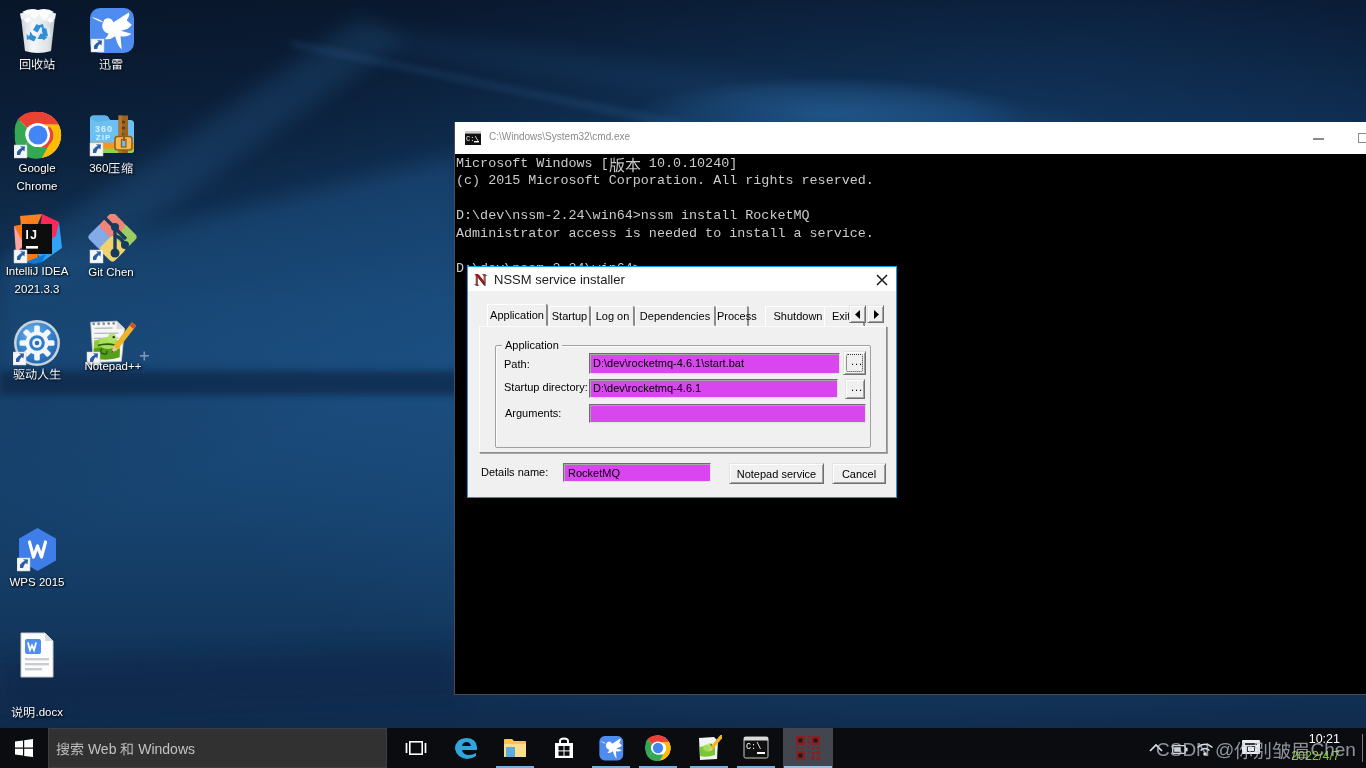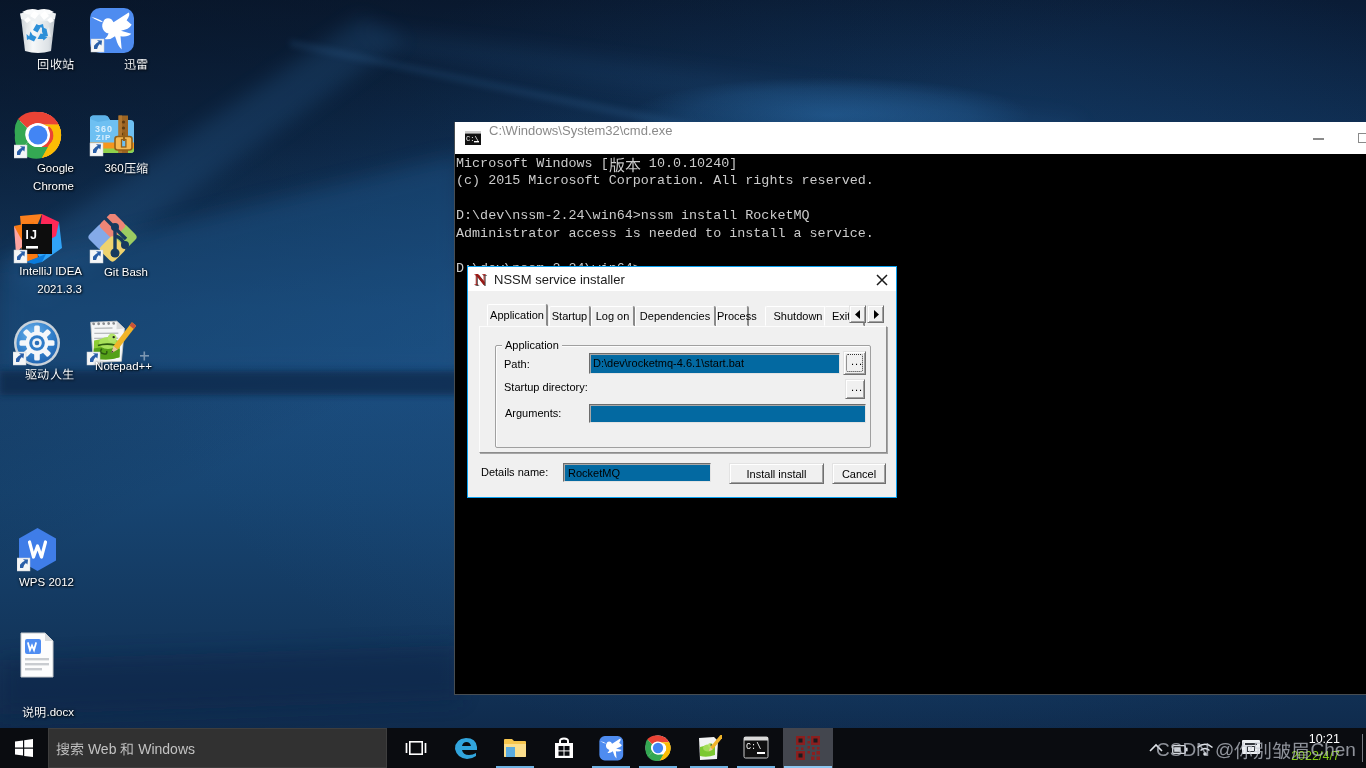--- a/index.html
+++ b/index.html
@@ -1,34 +1,34 @@
 <!DOCTYPE html>
 <html><head><meta charset="utf-8"><title>d</title><style>
 *{margin:0;padding:0;box-sizing:border-box}
 html,body{width:1366px;height:768px;overflow:hidden;background:#0c2240;font-family:"Liberation Sans",sans-serif}
 #scr{position:absolute;left:0;top:0;width:1366px;height:768px;overflow:hidden}
 .abs{position:absolute}
 .zh{display:inline-block}
 
-.lbl{position:absolute;color:#fff;font-size:11.5px;text-align:right;white-space:nowrap;
+.lbl{position:absolute;color:#fff;font-size:11.5px;text-align:center;white-space:nowrap;
  text-shadow:1px 1px 2px rgba(0,0,0,.95), 0 0 3px rgba(0,0,0,.7); line-height:18px}
 .lbl .zh{filter:drop-shadow(1px 1px 1px rgba(0,0,0,.9))}
 
 #cmd{position:absolute;left:454px;top:122px;width:912px;height:573px;background:#000;
  border-left:1px solid rgba(130,140,150,.55);border-bottom:1px solid rgba(130,140,150,.55)}
 #cmdtitle{position:absolute;left:0;top:0;width:100%;height:32px;background:#fff}
 #cmdtext{position:absolute;left:1px;top:32.5px;color:#cbcbcb;font-family:"Liberation Mono",monospace;
  font-size:13.4px;letter-spacing:0;line-height:17.5px;white-space:pre}
 
 #dlg{position:absolute;left:467px;top:266px;width:430px;height:232px;background:#f0f0f0;border:1px solid #0aa0f0;font-size:11px;color:#000}
 .raised{background:#f0f0f0;border:1px solid;border-color:#e3e3e3 #707070 #707070 #e3e3e3;
  box-shadow:inset 1px 1px 0 #fff, inset -1px -1px 0 #a0a0a0}
 .tab{position:absolute;background:#f0f0f0;border:1px solid;border-color:#fff #8a8a8a #f0f0f0 #fff;
  box-shadow:1px 0 0 #8a8a8a;border-radius:2px 2px 0 0;text-align:center;font-size:11px}
-.sunken{background:#0369a1;border:1px solid;border-color:#6c6c6c #e2e2e2 #e2e2e2 #6c6c6c;
+.sunken{background:#d946ef;border:1px solid;border-color:#6c6c6c #e2e2e2 #e2e2e2 #6c6c6c;
  box-shadow:inset 1px 1px 0 #a8a8a8}
 
 #bar{position:absolute;left:0;top:728px;width:1366px;height:40px;background:#0a0c10}
 .ul{position:absolute;top:37.5px;height:2.5px;background:#6fb2e2}
 </style></head>
 <body>
 <div id="scr">
 
 <svg class="abs" style="left:0;top:0" width="1366" height="768" viewBox="0 0 1366 768">
 <defs>
@@ -277,47 +277,47 @@
       </svg><svg class="zh " style="width:12.2px;height:12.2px;vertical-align:-2.0px;" viewBox="0 0 1000 1000">
         <path fill="currentColor" d="M134 81H865V142H134ZM197 715H800V774H197ZM197 865H800V925H197ZM193 333H410V386H193ZM171 448H411V502H171ZM584 448H831V502H584ZM584 333H806V386H584ZM460 104H534V535H460ZM460 596H534V896H460ZM76 209H925V427H855V270H144V427H76ZM161 568H839V952H764V628H233V959H161Z"></path>
       </svg></div>
 <div class="lbl" style="left:0;top:159px;width:74px">Google<br>Chrome</div>
 <div class="lbl" style="left:74px;top:159px;width:74px">360<svg class="zh " style="width:12.2px;height:12.2px;vertical-align:-2.0px;" viewBox="0 0 1000 1000">
         <path fill="currentColor" d="M156 88H956V160H156ZM115 88H187V411Q187 471 183 542Q180 613 171 688Q161 762 143 832Q125 902 94 960Q87 954 76 946Q65 938 53 930Q41 922 32 919Q61 863 78 799Q95 734 103 667Q111 599 113 534Q115 468 115 411ZM192 846H952V917H192ZM258 430H904V501H258ZM531 215H607V890H531ZM684 609 739 573Q781 607 821 650Q861 692 883 724L825 767Q812 745 789 717Q766 689 739 661Q712 633 684 609Z"></path>
       </svg><svg class="zh " style="width:12.2px;height:12.2px;vertical-align:-2.0px;" viewBox="0 0 1000 1000">
         <path fill="currentColor" d="M69 698Q67 691 63 679Q59 667 55 654Q51 642 47 633Q62 630 79 613Q95 595 117 568Q128 554 149 523Q171 492 197 450Q224 407 251 358Q278 309 301 260L361 294Q308 394 245 490Q182 587 117 660V662Q117 662 110 665Q103 669 93 674Q83 680 76 686Q69 692 69 698ZM69 698 64 638 97 614 315 565Q315 579 316 597Q317 615 318 626Q242 644 196 657Q150 669 124 676Q99 684 87 689Q76 694 69 698ZM63 457Q61 450 57 437Q53 425 49 412Q44 399 39 389Q53 386 66 370Q80 353 95 327Q104 315 119 286Q135 257 155 218Q174 178 193 133Q212 88 227 43L294 73Q268 135 238 197Q208 259 175 315Q141 372 107 417V419Q107 419 100 423Q94 427 85 433Q76 439 69 445Q63 451 63 457ZM63 457 61 403 96 380 269 365Q267 379 265 397Q264 414 264 426Q204 432 168 437Q131 442 110 445Q89 449 79 452Q69 455 63 457ZM44 827Q101 809 181 780Q260 751 344 721L357 784Q279 814 202 844Q125 874 62 898ZM700 335 775 349Q764 394 751 441Q739 488 728 521L665 507Q672 484 679 453Q686 423 692 391Q697 360 700 335ZM369 137H951V286H879V201H438V300H369ZM472 268 539 285Q521 345 494 410Q467 475 432 534Q397 593 355 638Q348 628 336 612Q324 597 315 589Q353 547 383 492Q414 438 437 379Q459 321 472 268ZM547 313H936V375H547ZM593 659H885V720H593ZM562 476H922V954H854V538H627V959H562ZM419 470 480 409 483 412V960H419ZM590 59 653 37Q670 63 686 94Q703 126 712 148L646 174Q638 151 622 118Q606 85 590 59ZM595 851H885V912H595Z"></path>
       </svg></div>
 <div class="lbl" style="left:-8px;top:263px;width:90px;line-height:17.5px">IntelliJ IDEA<br>2021.3.3</div>
-<div class="lbl" style="left:74px;top:263px;width:74px">Git Bash</div>
+<div class="lbl" style="left:74px;top:263px;width:74px">Git Chen</div>
 <div class="lbl" style="left:0;top:365px;width:74px"><svg class="zh " style="width:12.2px;height:12.2px;vertical-align:-2.0px;" viewBox="0 0 1000 1000">
         <path fill="currentColor" d="M345 507H412Q412 507 411 519Q411 531 410 538Q402 665 394 743Q385 821 375 862Q364 903 348 919Q336 935 320 941Q305 947 283 949Q264 950 232 950Q199 949 163 947Q162 933 157 915Q152 898 143 884Q180 888 212 889Q243 890 256 890Q269 890 278 887Q286 885 292 878Q304 866 313 828Q323 790 330 715Q338 641 345 519ZM30 731Q82 720 151 702Q220 685 293 666L300 724Q233 742 167 761Q101 779 45 794ZM68 84H332V149H68ZM305 83H371Q368 135 363 194Q358 253 353 311Q348 370 343 422Q337 475 332 514L265 518Q271 476 277 422Q283 369 289 310Q294 251 298 192Q303 133 305 83ZM104 224 168 228Q165 283 160 346Q155 409 149 467Q143 526 137 569H71Q78 525 84 465Q90 405 96 341Q101 278 104 224ZM97 508H361V569H97ZM939 98V167H528V851H961V919H457V98ZM560 284 615 250Q660 307 708 372Q755 437 799 503Q842 569 878 629Q913 689 936 737L876 779Q854 730 819 669Q785 608 742 541Q699 474 652 408Q606 342 560 284ZM833 226 902 242Q866 349 820 451Q774 554 720 643Q667 733 608 802Q603 795 592 786Q582 777 571 768Q559 759 551 754Q610 689 662 605Q714 520 758 423Q802 326 833 226Z"></path>
       </svg><svg class="zh " style="width:12.2px;height:12.2px;vertical-align:-2.0px;" viewBox="0 0 1000 1000">
         <path fill="currentColor" d="M507 271H909V343H507ZM872 271H945Q945 271 945 278Q945 285 945 294Q945 303 945 309Q940 464 935 571Q929 677 923 746Q916 814 907 852Q898 890 884 907Q869 926 853 934Q836 942 812 945Q789 947 751 947Q713 947 673 944Q672 928 666 907Q660 886 650 870Q692 874 728 875Q764 876 780 876Q793 876 802 873Q812 870 819 861Q830 849 837 814Q845 778 851 711Q857 645 862 541Q867 437 872 288ZM653 57H727Q726 162 724 266Q721 370 710 469Q700 569 678 659Q656 749 617 825Q577 901 517 959Q510 950 500 939Q490 929 479 920Q468 910 458 905Q516 852 553 781Q589 710 610 625Q630 540 639 446Q648 352 650 253Q653 155 653 57ZM89 122H476V189H89ZM54 360H494V429H54ZM348 532 410 515Q429 560 449 611Q469 663 486 711Q503 759 512 794L446 816Q438 780 421 731Q405 683 386 630Q367 578 348 532ZM90 837 84 773 122 746 449 677Q451 692 454 711Q457 730 460 742Q367 763 305 777Q243 791 203 801Q164 810 142 817Q119 824 108 828Q97 832 90 837ZM89 836Q87 828 83 815Q79 803 74 789Q69 776 65 767Q77 763 88 744Q98 726 111 697Q117 683 128 651Q139 620 153 577Q167 534 180 484Q192 435 201 386L275 410Q259 476 238 545Q216 615 192 678Q167 742 142 793V795Q142 795 134 799Q126 803 115 810Q105 816 97 823Q89 830 89 836Z"></path>
       </svg><svg class="zh " style="width:12.2px;height:12.2px;vertical-align:-2.0px;" viewBox="0 0 1000 1000">
         <path fill="currentColor" d="M457 43H541Q540 88 536 156Q532 224 520 308Q508 391 480 481Q453 571 405 658Q357 746 284 823Q210 900 104 956Q94 942 77 926Q60 909 43 897Q147 844 218 772Q290 699 335 616Q380 533 405 449Q430 364 441 286Q451 208 454 145Q457 82 457 43ZM531 167Q534 184 540 232Q546 280 562 347Q578 414 608 490Q637 566 684 641Q731 716 801 781Q870 846 965 889Q949 901 934 919Q919 937 910 952Q812 906 740 837Q669 768 621 688Q572 608 542 526Q512 445 495 373Q479 301 471 248Q463 196 460 174Z"></path>
       </svg><svg class="zh " style="width:12.2px;height:12.2px;vertical-align:-2.0px;" viewBox="0 0 1000 1000">
         <path fill="currentColor" d="M209 234H901V307H209ZM165 528H865V600H165ZM55 855H949V928H55ZM463 40H541V891H463ZM239 56 315 73Q294 150 264 224Q234 297 198 361Q162 424 121 472Q114 465 102 457Q89 449 76 440Q64 432 54 427Q95 383 130 324Q164 264 192 196Q220 128 239 56Z"></path>
       </svg></div>
 <div class="lbl" style="left:74px;top:357px;width:78px">Notepad++</div>
-<div class="lbl" style="left:0;top:573px;width:74px">WPS 2012</div>
+<div class="lbl" style="left:0;top:573px;width:74px">WPS 2015</div>
 <div class="lbl" style="left:0;top:703px;width:74px"><svg class="zh " style="width:12.2px;height:12.2px;vertical-align:-2.0px;" viewBox="0 0 1000 1000">
         <path fill="currentColor" d="M111 107 162 61Q189 84 219 113Q248 141 275 168Q301 195 317 217L263 270Q248 248 223 219Q197 191 168 161Q138 131 111 107ZM45 354H234V427H45ZM176 922 160 846 181 814 380 674Q384 685 388 697Q392 710 397 722Q402 734 406 741Q335 792 292 825Q249 857 226 876Q202 894 192 904Q181 914 176 922ZM176 922Q172 912 164 899Q157 886 148 873Q140 860 132 853Q142 846 156 833Q170 820 180 801Q191 783 191 761V354H266V830Q266 830 257 836Q248 843 234 853Q221 864 207 876Q194 888 185 900Q176 912 176 922ZM426 69 490 43Q519 82 546 129Q573 177 585 212L516 242Q510 219 495 189Q481 158 463 127Q445 96 426 69ZM774 41 852 65Q828 120 800 179Q772 237 747 279L681 254Q697 225 715 188Q732 151 748 112Q763 73 774 41ZM457 309V491H797V309ZM384 241H872V559H384ZM512 541H588Q583 616 570 680Q557 744 531 797Q506 850 460 890Q415 931 343 961Q337 947 323 930Q309 913 297 903Q362 879 402 843Q443 808 465 763Q488 717 498 662Q508 606 512 541ZM676 536H750V845Q750 865 756 870Q761 876 779 876Q783 876 794 876Q805 876 819 876Q832 876 844 876Q856 876 861 876Q873 876 879 868Q885 860 888 833Q891 806 891 752Q900 758 911 765Q923 771 936 775Q948 780 959 783Q955 847 946 883Q937 919 919 933Q900 946 868 946Q863 946 849 946Q835 946 819 946Q802 946 788 946Q774 946 768 946Q732 946 712 937Q692 928 684 907Q676 885 676 846Z"></path>
       </svg><svg class="zh " style="width:12.2px;height:12.2px;vertical-align:-2.0px;" viewBox="0 0 1000 1000">
         <path fill="currentColor" d="M122 101H408V698H122V628H338V170H122ZM122 361H369V429H122ZM545 83H882V153H545ZM545 326H882V394H545ZM538 571H880V639H538ZM80 101H151V792H80ZM854 83H928V861Q928 896 919 916Q909 935 885 944Q860 953 818 956Q776 958 711 958Q710 948 705 934Q701 921 696 908Q690 894 684 884Q717 885 746 886Q776 886 798 885Q821 885 829 885Q843 885 848 879Q854 874 854 861ZM501 83H574V440Q574 503 567 573Q560 644 539 715Q519 785 478 850Q437 915 369 967Q364 959 354 949Q344 939 333 929Q322 920 314 915Q378 867 415 808Q452 750 471 687Q490 624 495 561Q501 498 501 439Z"></path>
       </svg>.docx</div>
 
 <div id="cmd">
  <div id="cmdtitle">
   <svg class="abs" style="left:10px;top:9px" width="16" height="14" viewBox="0 0 16 14">
 <rect width="16" height="14" fill="#111"></rect>
           <rect width="16" height="2.6" fill="#cfcfcf"></rect>
 <text x="1" y="9.5" font-size="7" fill="#fff" font-family="Liberation Mono">C:\</text>
 <rect x="9" y="10" width="5" height="1.4" fill="#fff"></rect>
         </svg>
-  <span class="abs" style="left:34px;top:1px;font-size:13px;color:#8a8a8a">C:\Windows\System32\cmd.exe</span>
+  <span class="abs" style="left:34px;top:9px;font-size:10px;color:#8a8a8a">C:\Windows\System32\cmd.exe</span>
   <div class="abs" style="left:858px;top:16px;width:11px;height:1.5px;background:#8a8a8a"></div>
   <div class="abs" style="left:903px;top:11px;width:9px;height:10px;border:1.4px solid #8a8a8a"></div>
  </div>
  <div class="abs" style="left:154px;top:34px;color:#cbcbcb"><svg class="zh " style="width:16px;height:16px;vertical-align:-2.6px;" viewBox="0 0 1000 1000">
           <path fill="currentColor" d="M134 317H439V384H134ZM524 332H882V401H524ZM282 38H351V357H282ZM137 529H378V959H309V597H137ZM105 60H174V457Q174 523 171 590Q168 658 159 724Q150 790 132 850Q114 911 84 963Q78 955 69 947Q59 939 49 930Q39 922 30 917Q55 869 70 813Q85 757 92 697Q100 636 102 576Q105 515 105 458ZM861 332H875L887 329L932 341Q910 505 858 626Q806 747 730 830Q654 913 559 962Q555 953 547 942Q539 930 531 919Q522 908 514 901Q601 862 672 785Q743 709 792 598Q841 488 861 346ZM631 376Q654 497 697 601Q740 705 806 782Q872 859 963 902Q955 909 945 919Q935 930 927 941Q918 952 912 962Q819 912 752 828Q686 744 642 632Q599 521 573 388ZM901 48 948 112Q888 126 813 138Q738 150 658 158Q579 166 504 171Q502 158 496 139Q489 121 483 108Q557 102 634 93Q712 84 781 72Q851 61 901 48ZM483 108H555V453Q555 516 552 584Q548 651 539 719Q529 786 509 849Q490 911 457 965Q450 958 440 950Q429 943 418 935Q406 927 397 923Q426 873 443 814Q460 756 469 694Q478 632 481 570Q483 509 483 453Z"></path>
         </svg><svg class="zh " style="width:16px;height:16px;vertical-align:-2.6px;" viewBox="0 0 1000 1000">
           <path fill="currentColor" d="M65 251H937V327H65ZM226 697H772V773H226ZM460 41H539V960H460ZM387 276 455 297Q418 401 362 496Q305 592 237 670Q169 749 93 801Q87 792 77 780Q67 769 57 758Q46 748 37 740Q111 695 178 622Q245 549 299 459Q353 370 387 276ZM609 279Q643 372 697 460Q752 548 821 619Q889 690 965 734Q956 741 944 752Q933 764 923 776Q913 788 906 799Q829 748 760 671Q691 593 635 498Q579 402 542 299Z"></path>
         </svg></div>
  <div id="cmdtext">Microsoft Windows [     10.0.10240]
 (c) 2015 Microsoft Corporation. All rights reserved.
@@ -359,31 +359,34 @@
   <span class="abs" style="left:22px;top:12px;background:#f0f0f0;padding:0 3px">Application</span>
   <span class="abs" style="left:24px;top:31px">Path:</span>
   <div class="sunken abs" style="left:109px;top:26px;width:251px;height:21px">
           <span class="abs" style="left:3px;top:3px">D:\dev\rocketmq-4.6.1\start.bat</span>
         </div>
   <div class="raised abs" style="left:363px;top:24px;width:23px;height:24px">
     <div class="abs" style="left:2px;top:2px;right:2px;bottom:2px;border:1px dotted #333;border-radius:2px"></div>
     <span class="abs" style="left:7px;top:3px"><span style="letter-spacing:1px">...</span></span>
         </div>
   <span class="abs" style="left:24px;top:54px">Startup directory:</span>
+  <div class="sunken abs" style="left:109px;top:52px;width:249px;height:19px">
+          <span class="abs" style="left:3px;top:2px">D:\dev\rocketmq-4.6.1</span>
+        </div>
   <div class="raised abs" style="left:365px;top:52px;width:20px;height:20px">
           <span class="abs" style="left:5px;top:1px"><span style="letter-spacing:1px">...</span></span>
         </div>
   <span class="abs" style="left:25px;top:80px">Arguments:</span>
   <div class="sunken abs" style="left:109px;top:77px;width:277px;height:19px"></div>
  </div>
  <span class="abs" style="left:13px;top:199px">Details name:</span>
  <div class="sunken abs" style="left:95px;top:196px;width:148px;height:19px">
         <span class="abs" style="left:4px;top:3px">RocketMQ</span>
       </div>
- <div class="raised abs" style="left:261px;top:196px;width:95px;height:21px;text-align:center;line-height:20px">Install install</div>
+ <div class="raised abs" style="left:261px;top:196px;width:95px;height:21px;text-align:center;line-height:20px">Notepad service</div>
  <div class="raised abs" style="left:364px;top:196px;width:54px;height:21px;text-align:center;line-height:20px">Cancel</div>
 </div>
 
 <div id="bar">
  <div class="abs" style="left:15px;top:11px"><svg width="18" height="18" viewBox="0 0 18 18">
           <g fill="#fff">
             <path d="M0 2.6 L8 1.5 L8 8.5 L0 8.5 Z"></path>
             <path d="M9.2 1.3 L18 0 L18 8.5 L9.2 8.5 Z"></path>
             <path d="M0 9.7 L8 9.7 L8 16.6 L0 15.5 Z"></path>
             <path d="M9.2 9.7 L18 9.7 L18 18 L9.2 16.9 Z"></path>

